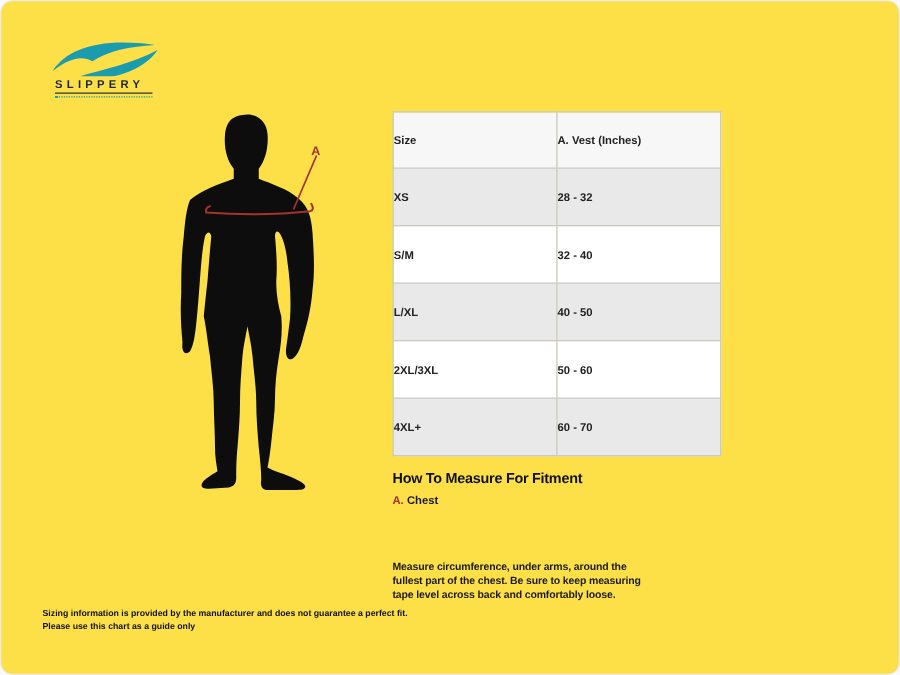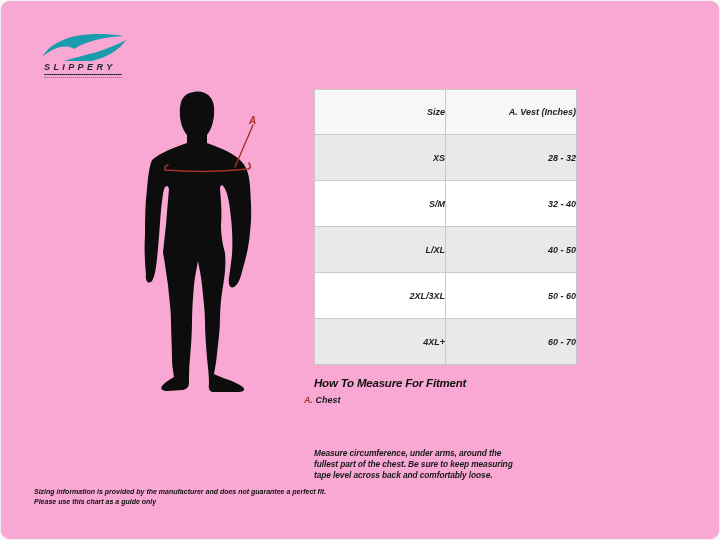--- a/index.html
+++ b/index.html
@@ -1,39 +1,39 @@
 <!DOCTYPE html>
 <html><head>
 <meta charset="utf-8">
 <style>
   html,body{margin:0;padding:0;background:#fafafa;}
   .page{
-    position:relative;width:720px;height:540px;background:#f9a8d4;
+    position:relative;width:720px;height:540px;background:#fde047;
     font-family:"Liberation Sans",sans-serif;color:#1a1a1a;
-    border:1px solid #ececec;border-radius:10px;overflow:hidden;box-sizing:border-box;font-style:italic;
+    border:1px solid #ececec;border-radius:10px;overflow:hidden;box-sizing:border-box;
   }
   
   .logo{position:absolute;left:33px;top:24px;width:110px;}
   .logo svg{display:block;}
   .brand-name{font-weight:bold;font-size:9px;letter-spacing:3.4px;color:#1c2633;margin:1px 0 2px 10px;}
   .logo-rule{height:1px;background:#2a3642;width:78px;margin-left:10px;}
   .logo-microline{height:0;border-top:1px dotted #1b9cae;width:78px;margin:2px 0 0 10px;}
   
   .figure{position:absolute;left:120px;top:80px;}
   
   .title{position:absolute;left:313px;top:58px;font-size:10.5px;font-weight:bold;letter-spacing:-0.2px;color:#111;}
   .size-table{position:absolute;left:313px;top:88px;width:263px;border-collapse:collapse;table-layout:fixed;}
-  .size-table th,.size-table td{border:1px solid #c9c9c9;text-align:right;vertical-align:middle;
+  .size-table th,.size-table td{border:1px solid #c9c9c9;text-align:left;vertical-align:middle;
     font-size:9px;font-weight:bold;color:#222;padding:0;}
   .size-table th{height:44px;background:#f7f7f7;}
   .size-table td{height:45px;}
   .size-table tbody tr:nth-child(odd) td{background:#e9e9e9;}
   .size-table tbody tr:nth-child(even) td{background:#ffffff;}
   .measure-heading{position:absolute;left:313px;top:376px;font-size:11.5px;font-weight:bold;letter-spacing:-0.2px;color:#111;}
-  .measure-label{position:absolute;left:303px;top:394px;font-size:9px;font-weight:bold;color:#1a1a1a;}
+  .measure-label{position:absolute;left:313px;top:394px;font-size:9px;font-weight:bold;color:#1a1a1a;}
   .measure-label .letter{color:#a5322e;}
   .measure-text{position:absolute;left:313px;top:405px;width:212px;font-size:8.4px;font-weight:600;
     line-height:1.33;letter-spacing:-0.1px;color:#1a1a1a;margin-top:42px;}
   .disclaimer{position:absolute;left:33px;top:486px;font-size:7px;font-weight:bold;color:#111;
     line-height:1.45;white-space:pre-line;}
 </style>
 </head>
 <body>
 
 <div class="page">

